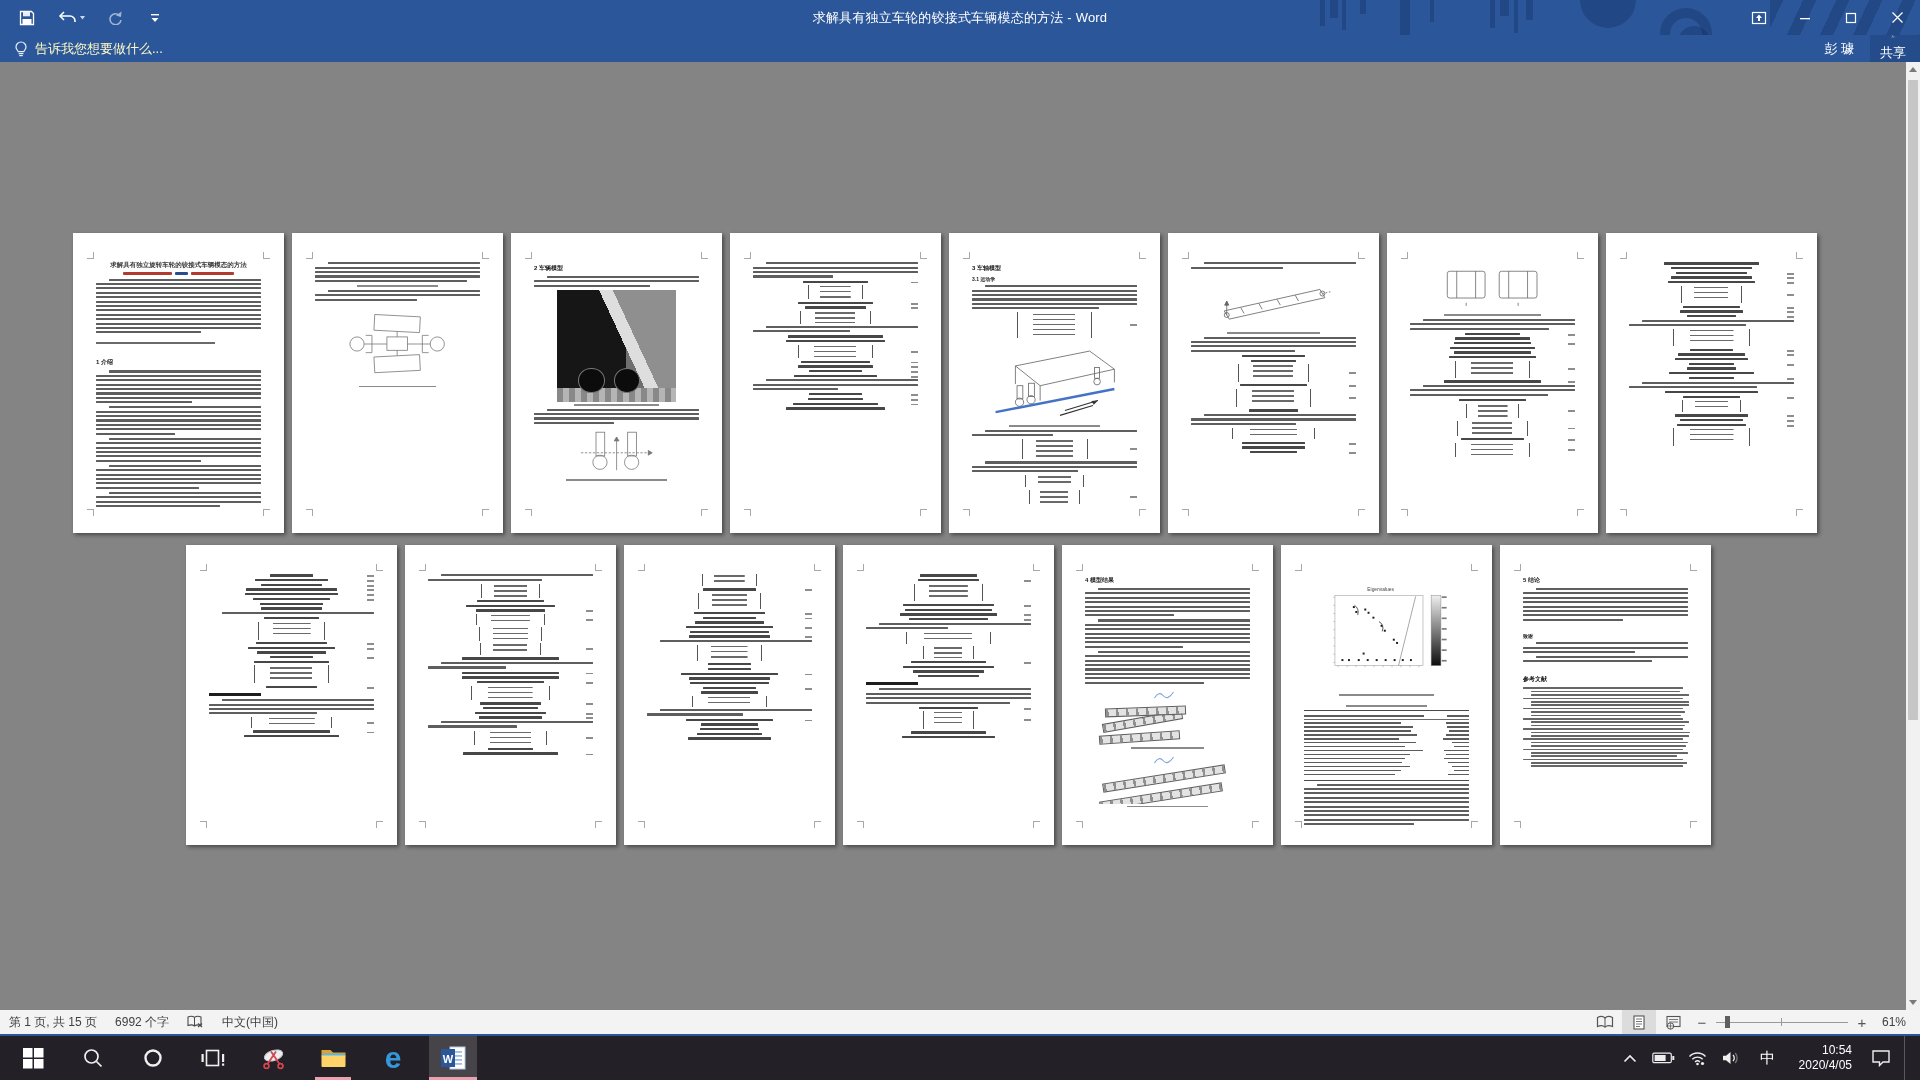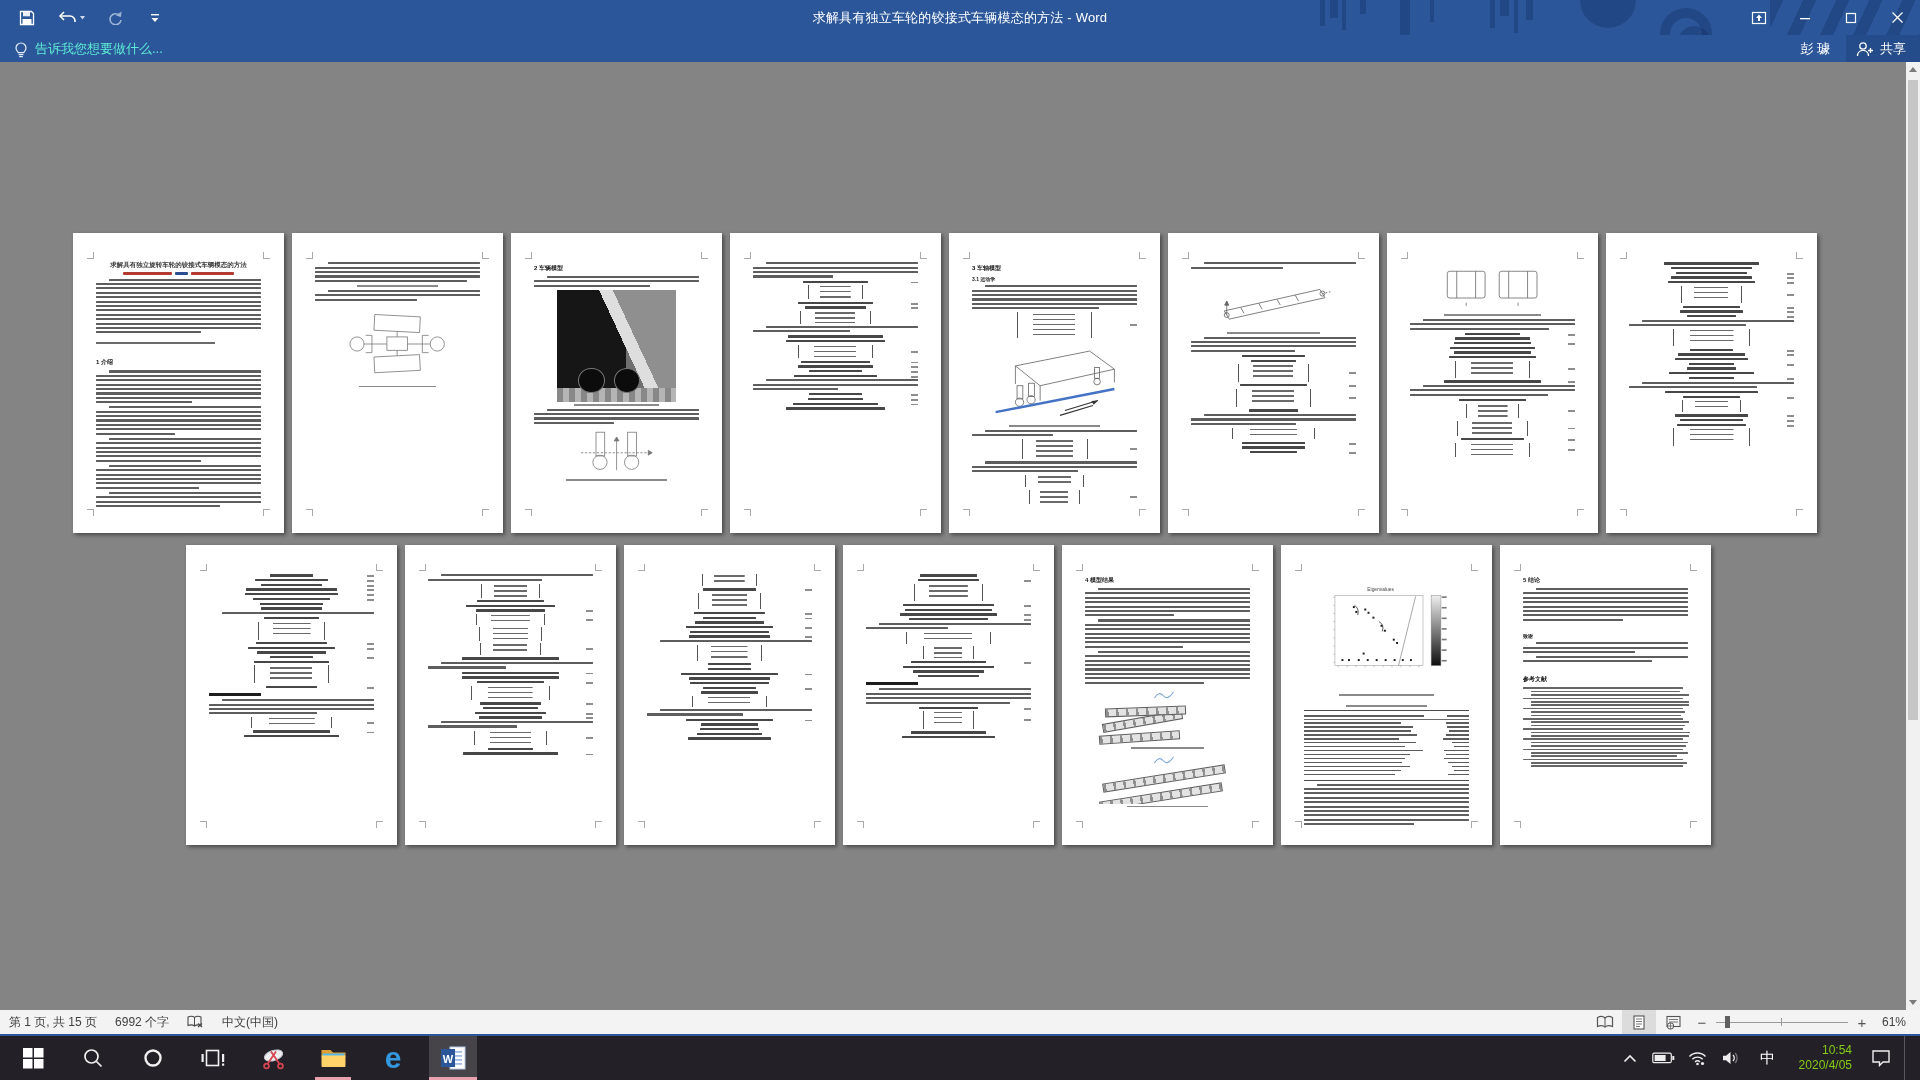--- a/index.html
+++ b/index.html
@@ -18,24 +18,24 @@
   .qat .qbtn { display:flex; align-items:center; justify-content:center; width:26px; height:26px; }
   .qat svg { display:block; }
   .tb-title { position:absolute; left:0; right:0; top:0; height:35px; display:flex; align-items:center; justify-content:center; font-size:13px; letter-spacing:.2px; pointer-events:none; }
   .win-controls { position:absolute; right:0; top:0; height:35px; display:flex; }
   .win-btn { width:46px; height:35px; display:flex; align-items:center; justify-content:center; }
 
   
   .ribbonrow { position:absolute; left:0; top:35px; width:1920px; height:27px; background:#2b579a; color:#fff; display:flex; align-items:center; z-index:29; }
   .tabs { display:flex; align-items:center; height:27px; padding-left:10px; }
   .tab { padding:0 14px; height:27px; display:flex; align-items:center; font-size:13px; white-space:nowrap; }
-  .tellme { display:flex; align-items:flex-end; gap:7px; margin-left:14px; font-size:13px; color:#5eead4; }
+  .tellme { display:flex; align-items:center; gap:7px; margin-left:14px; font-size:13px; color:#fef9c3; }
   .ribbon-right { margin-left:auto; display:flex; align-items:center; height:27px; }
   .account { font-size:13px; margin-right:16px; }
-  .sharebtn { height:27px; display:flex; align-items:center; gap:6px; padding:0 14px 0 10px; font-size:13px; background:rgba(8,28,64,.18); }
+  .sharebtn { height:27px; display:flex; align-items:center; gap:6px; padding:0 14px 0 10px; font-size:13px; background:rgba(8,28,64,.18);flex-direction:column; }
 
   
   .docarea { position:absolute; left:0; top:62px; width:1920px; height:948px; background:#848484; overflow:hidden; }
   .pages { position:absolute; inset:0; }
   .page { position:absolute; width:211px; height:300px; background:#fff; box-shadow:2px 2px 4px rgba(0,0,0,.45); padding:27px 23px 24px 23px; overflow:hidden; }
   .cm { position:absolute; width:7px; height:7px; border:0 solid #a9a9a9; }
   .cm.tl { top:19px; left:14px; border-bottom-width:1px; border-right-width:1px; }
   .cm.tr { top:19px; right:14px; border-bottom-width:1px; border-left-width:1px; }
   .cm.bl { bottom:17px; left:14px; border-top-width:1px; border-right-width:1px; }
   .cm.br { bottom:17px; right:14px; border-top-width:1px; border-left-width:1px; }
@@ -104,21 +104,21 @@
   .taskbar { position:absolute; left:0; top:1036px; width:1920px; height:44px; background:#232127; display:flex; align-items:center; z-index:40; }
   .tb-apps { display:flex; align-items:center; height:100%; padding-left:9px; gap:12px; }
   .appbtn { position:relative; width:48px; height:44px; display:flex; align-items:center; justify-content:center; }
   .appbtn.active-app { background:rgba(255,255,255,.16); }
   .appbtn .runline { position:absolute; bottom:0; left:6px; right:6px; height:3px; background:#e9a2ad; }
   .appbtn.active-app .runline { left:0; right:0; }
   .edge-e { font-size:30px; font-weight:bold; color:#3398de; line-height:30px; }
   .tb-tray { margin-left:auto; display:flex; align-items:center; height:100%; gap:4px; padding-right:10px; }
   .trayic { width:30px; height:44px; display:flex; align-items:center; justify-content:center; }
   .ime { color:#fff; font-size:15px; width:34px; text-align:center; }
-  .clock { color:#84cc16; font-size:12px; text-align:right; line-height:15px; padding:0 10px; white-space:nowrap; }
+  .clock { color:#ffffff; font-size:12px; text-align:right; line-height:15px; padding:0 10px; white-space:nowrap; }
   .showdesk { width:6px; height:44px; border-left:1px solid rgba(255,255,255,.25); margin-left:4px; }
 </style>
 </head>
 <body>
 
 <div class="titlebar">
   <div class="tb-pattern">
     <i style="left:40px;top:0;width:5px;height:26px;"></i>
     <i style="left:50px;top:0;width:8px;height:18px;"></i>
     <i style="left:62px;top:0;width:4px;height:30px;"></i>

